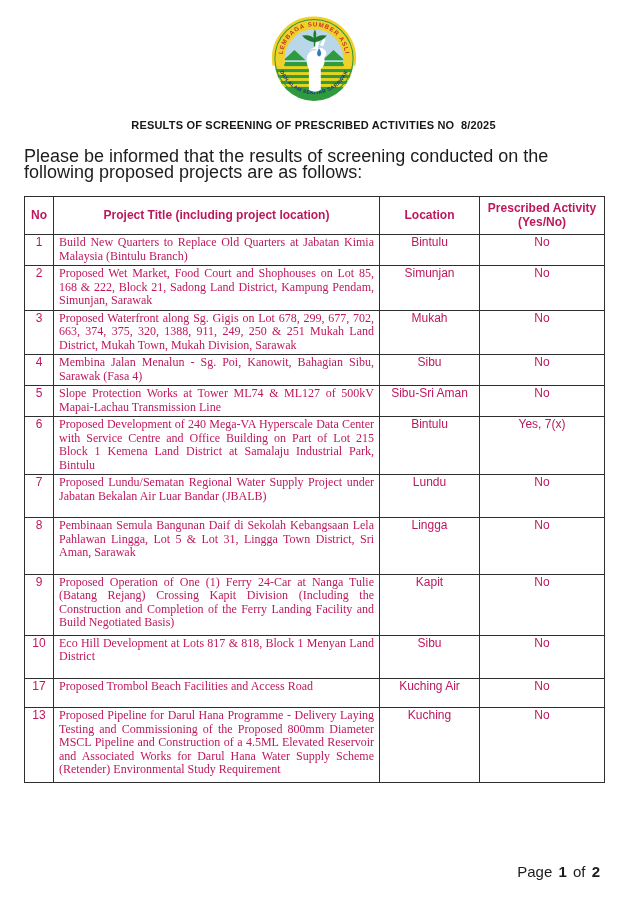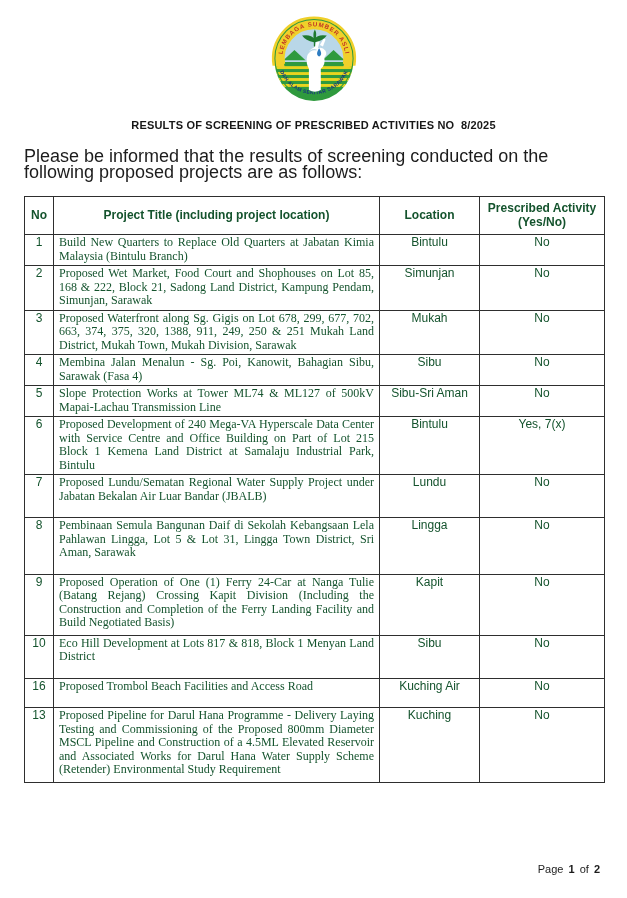--- a/index.html
+++ b/index.html
@@ -11,40 +11,40 @@
   .logo-wrap{display:flex;justify-content:center;padding-top:16px;}
   .doc-title{
     margin-top:18px;text-align:center;font-size:11px;font-weight:bold;
     letter-spacing:.2px;white-space:pre-wrap;color:#171717;
   }
   .intro{
     margin:17px 23px 0 24px;font-size:18px;line-height:16px;color:#1c1c1c;
   }
   table.results{
     border-collapse:collapse;margin:16px 0 0 24px;width:580px;
-    font-size:12px;color:#14532d;table-layout:fixed;
+    font-size:12px;color:#be185d;table-layout:fixed;
   }
   .results th,.results td{
     border:1px solid #2e2e2e;padding:1px 5px 2px;line-height:13.5px;
     vertical-align:top;word-wrap:break-word;
   }
   .results th{
     text-align:center;vertical-align:middle;font-weight:bold;height:33px;
     padding:2px 3px;font-size:12px;
   }
   col.c-no{width:29px;}
   col.c-title{width:326px;}
   col.c-loc{width:100px;}
   col.c-act{width:125px;}
   td.c{text-align:center;}
   td.j{text-align:justify;font-family:Liberation Serif, serif;}
   tr.sp td{padding-bottom:14px;}
   tr.sp4 td{padding-bottom:5px;}
   .footer{
-    position:absolute;top:863px;right:26px;font-size:11px;color:#1c1c1c;
+    position:absolute;top:863px;right:26px;font-size:15px;color:#1c1c1c;
   }
   .footer .num{font-weight:bold;}
   .footer span{margin:0 1px;}
 </style>
 </head>
 <body>
 
 <div class="page">
 
   <div class="logo-wrap">
@@ -174,21 +174,21 @@
         <td class="c">Kapit</td>
         <td class="c">No</td>
       </tr>
       <tr class="sp">
         <td class="c">10</td>
         <td class="j">Eco Hill Development at Lots 817 &amp; 818, Block 1 Menyan Land District</td>
         <td class="c">Sibu</td>
         <td class="c">No</td>
       </tr>
       <tr class="sp">
-        <td class="c">16</td>
+        <td class="c">17</td>
         <td class="j">Proposed Trombol Beach Facilities and Access Road</td>
         <td class="c">Kuching Air</td>
         <td class="c">No</td>
       </tr>
       <tr class="sp4">
         <td class="c">13</td>
         <td class="j">Proposed Pipeline for Darul Hana Programme - Delivery Laying Testing and Commissioning of the Proposed 800mm Diameter MSCL Pipeline and Construction of a 4.5ML Elevated Reservoir and Associated Works for Darul Hana Water Supply Scheme (Retender) Environmental Study Requirement</td>
         <td class="c">Kuching</td>
         <td class="c">No</td>
       </tr>

